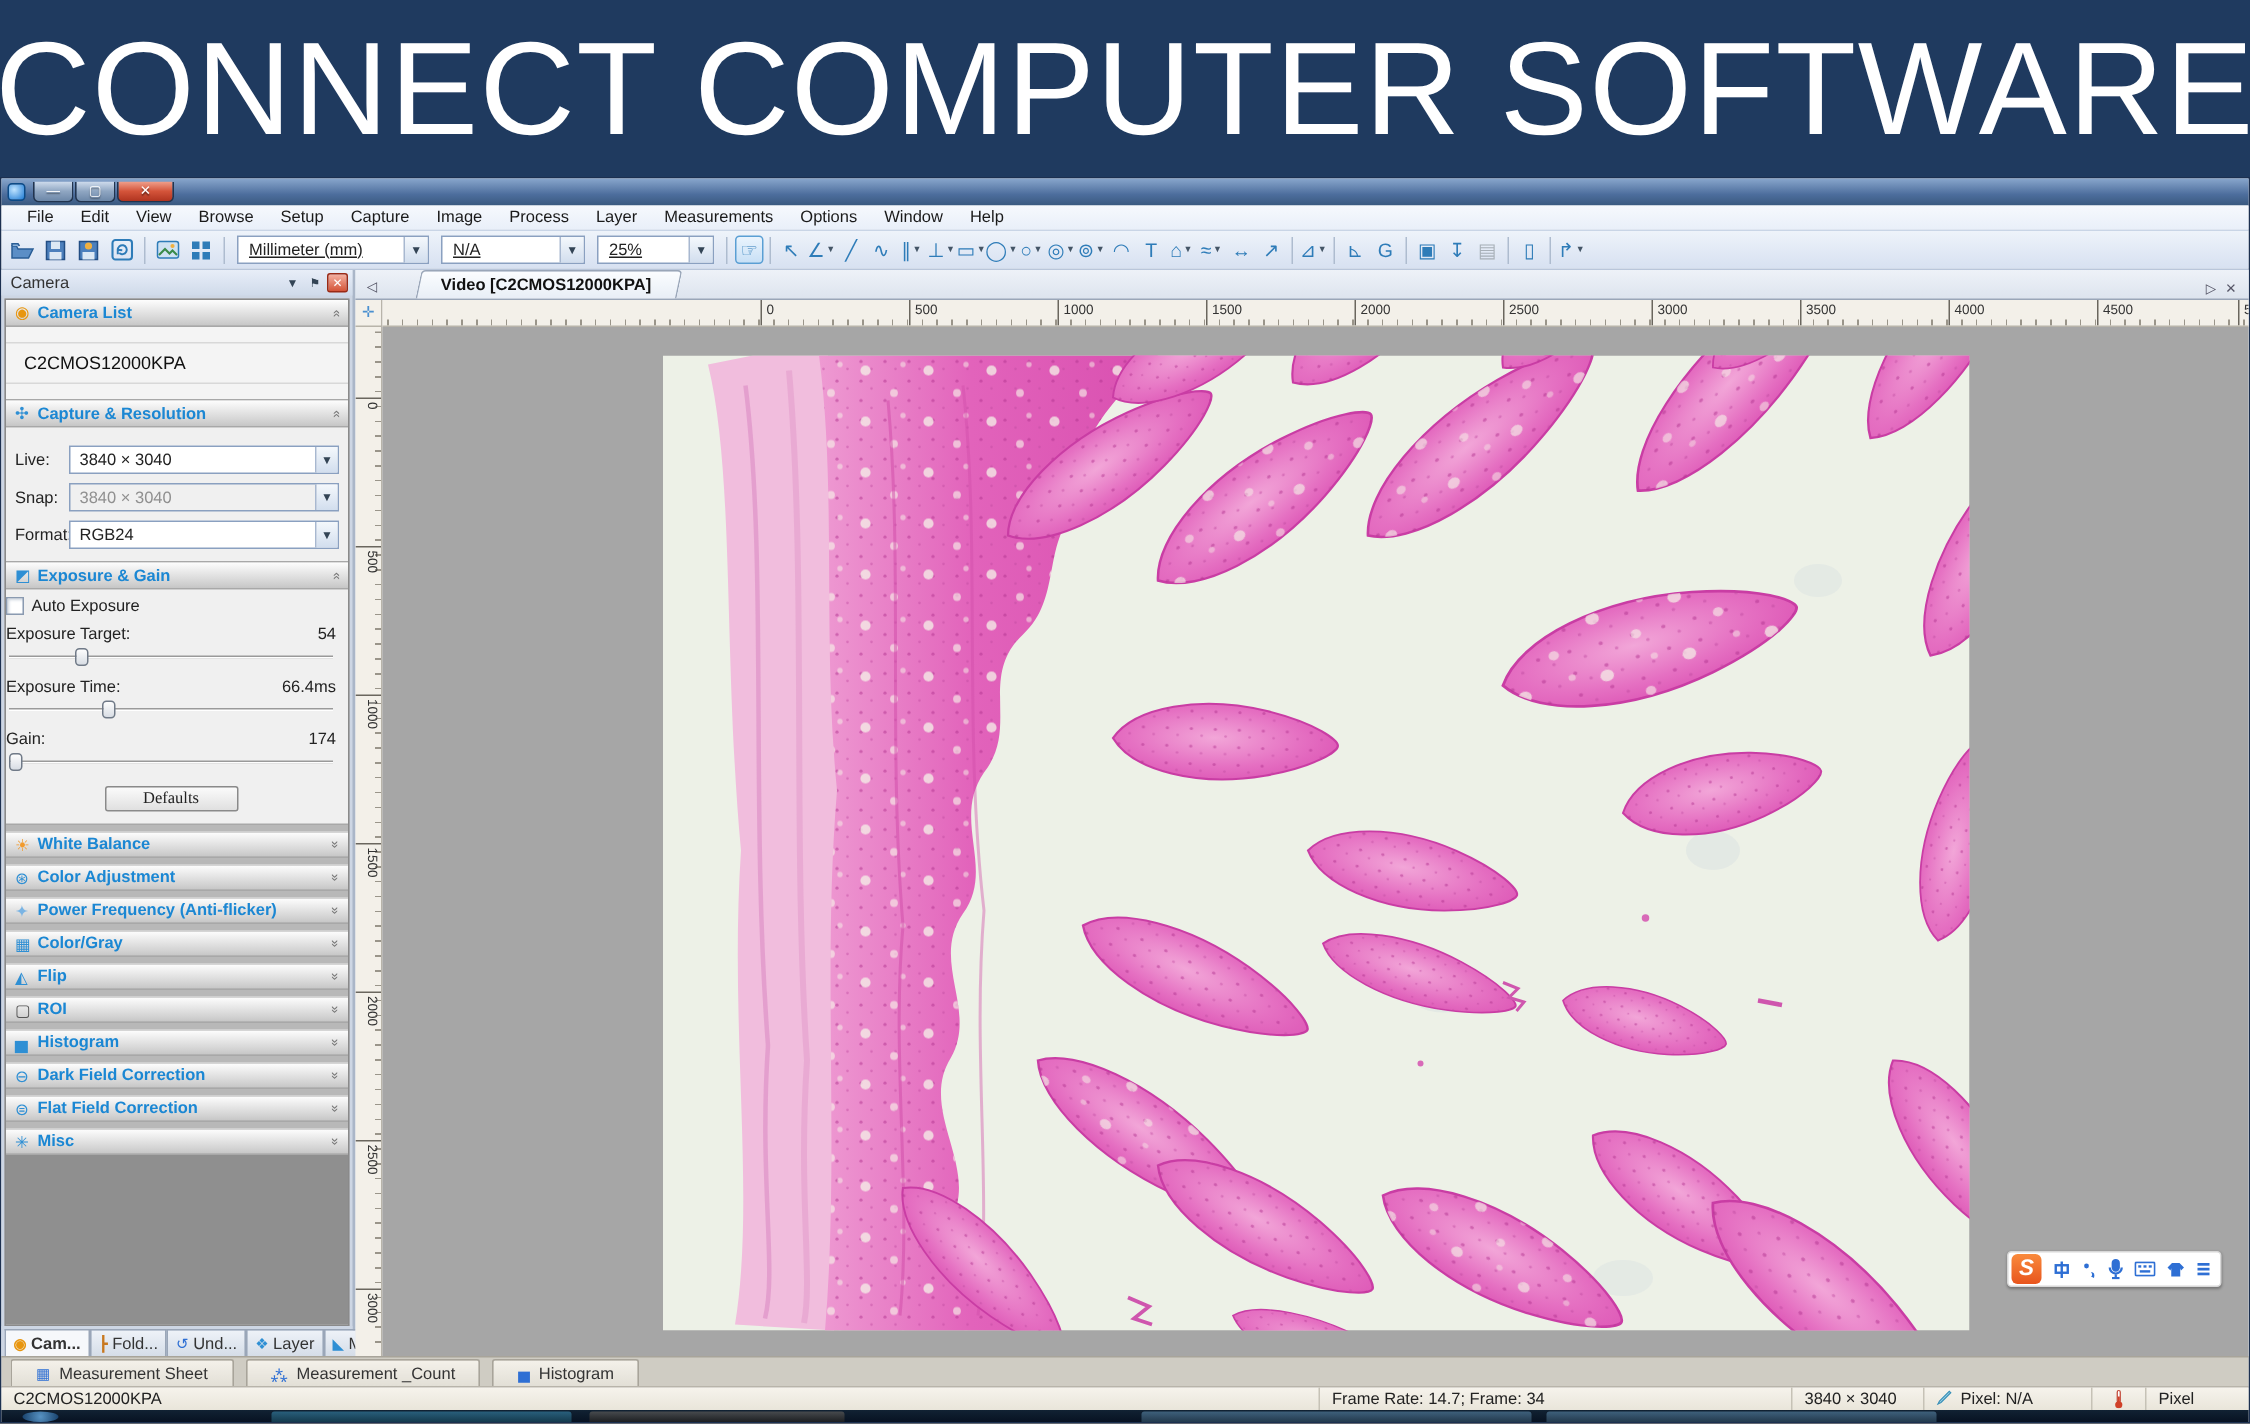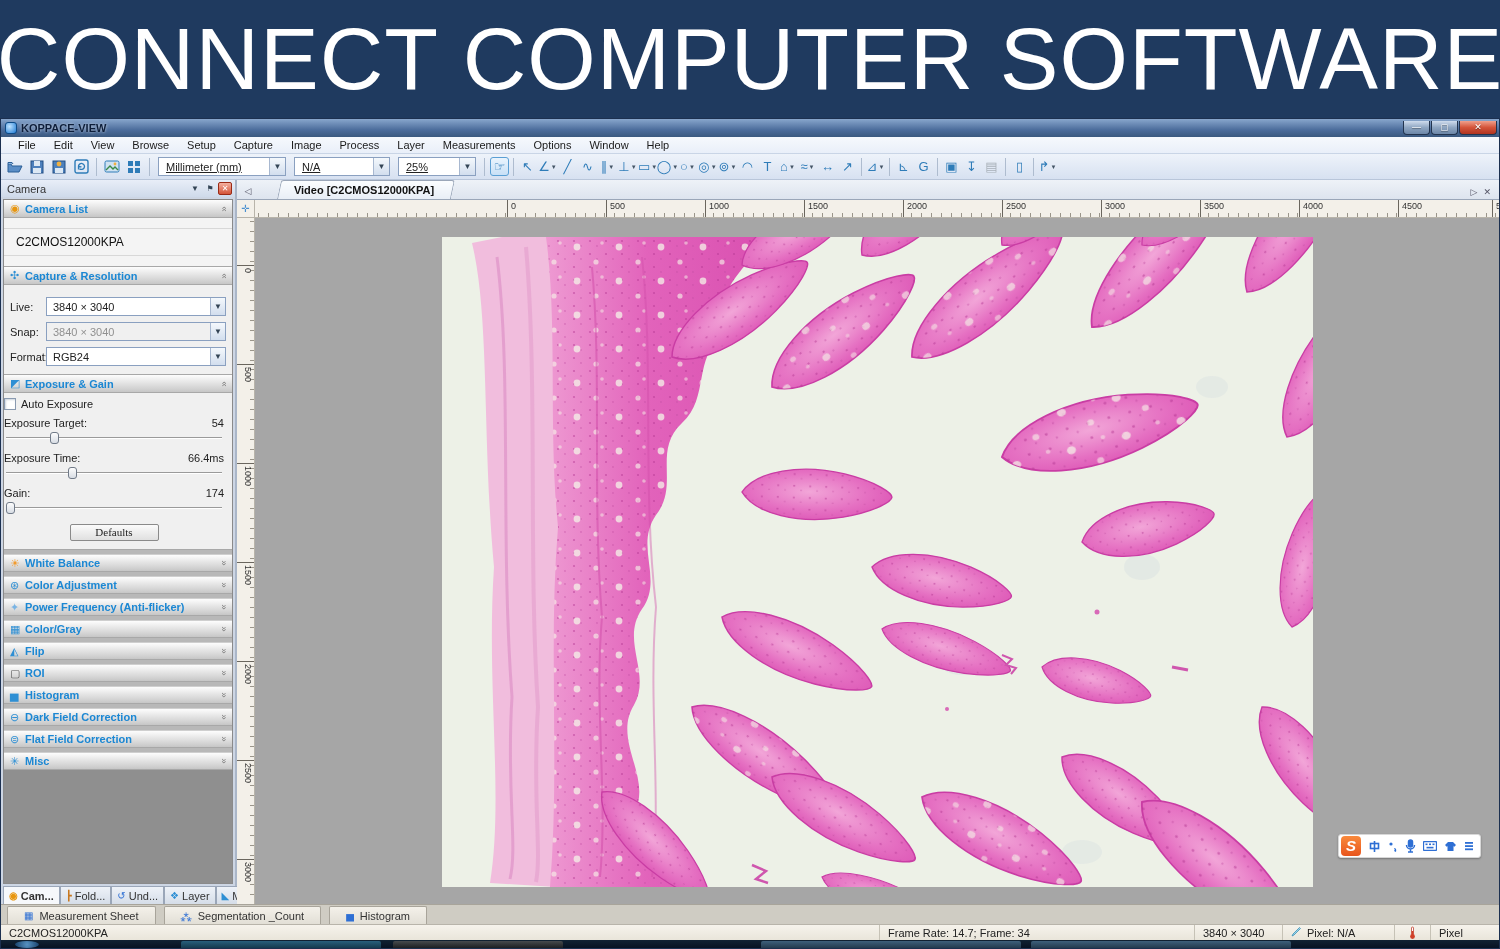--- a/index.html
+++ b/index.html
@@ -130,21 +130,20 @@
 <div class="screen">
 
   <div class="banner">
     <div class="banner-title">CONNECT COMPUTER SOFTWARE</div>
   </div>
 
   <div class="app">
 
     <div class="titlebar">
       <div class="app-icon"></div>
-      <div class="titlebar-text">KOPPACE-VIEW</div>
       <div class="win-controls">
         <div class="win-btn">—</div>
         <div class="win-btn">▢</div>
         <div class="win-btn close">✕</div>
       </div>
     </div>
 
     <div class="menubar" id="menubar">
         <span class="menu-item">File</span>
         <span class="menu-item">Edit</span>
@@ -680,21 +679,21 @@
       </div>
     </div>
 
     <div class="doc-tabs" id="doctabs-host">
         <div class="dtab">
           <span class="dic" style="color: rgb(46, 111, 212);">▦</span>
           <span>Measurement Sheet</span>
         </div>
         <div class="dtab">
           <span class="dic" style="color: rgb(46, 111, 212);">⁂</span>
-          <span>Segmentation _Count</span>
+          <span>Measurement _Count</span>
         </div>
         <div class="dtab">
           <span class="dic" style="color: rgb(46, 111, 212);">▅</span>
           <span>Histogram</span>
         </div>
       </div>
 
     <div class="statusbar">
       <div class="sb-seg sb-cam">C2CMOS12000KPA</div>
       <div class="sb-seg sb-frame">Frame Rate: 14.7; Frame: 34</div>

